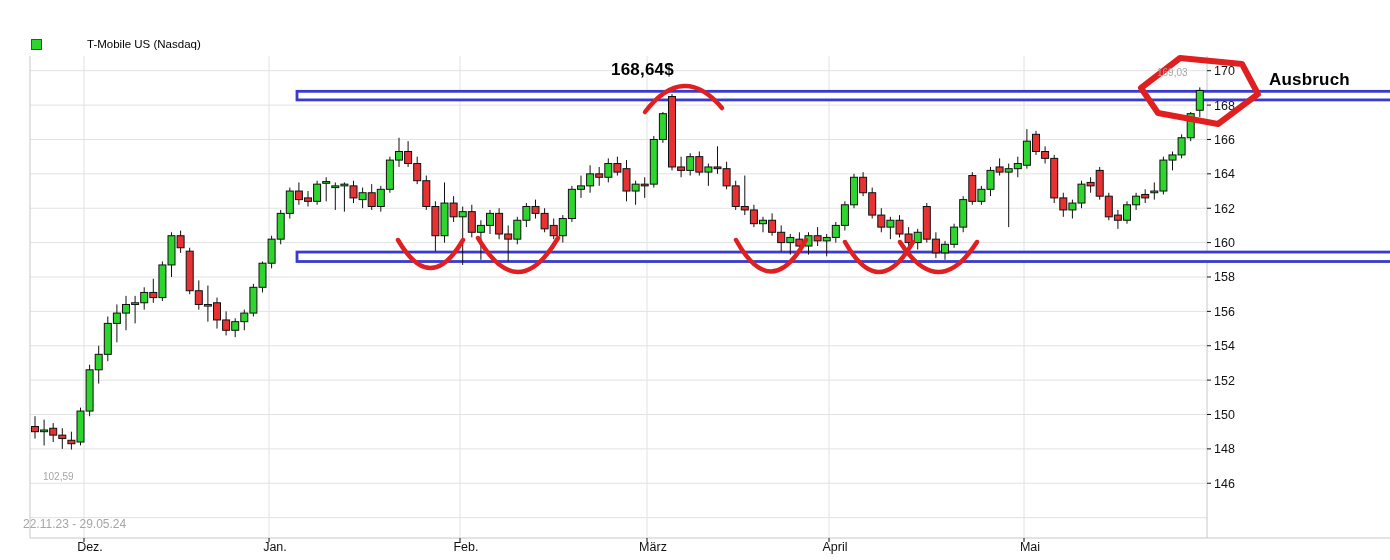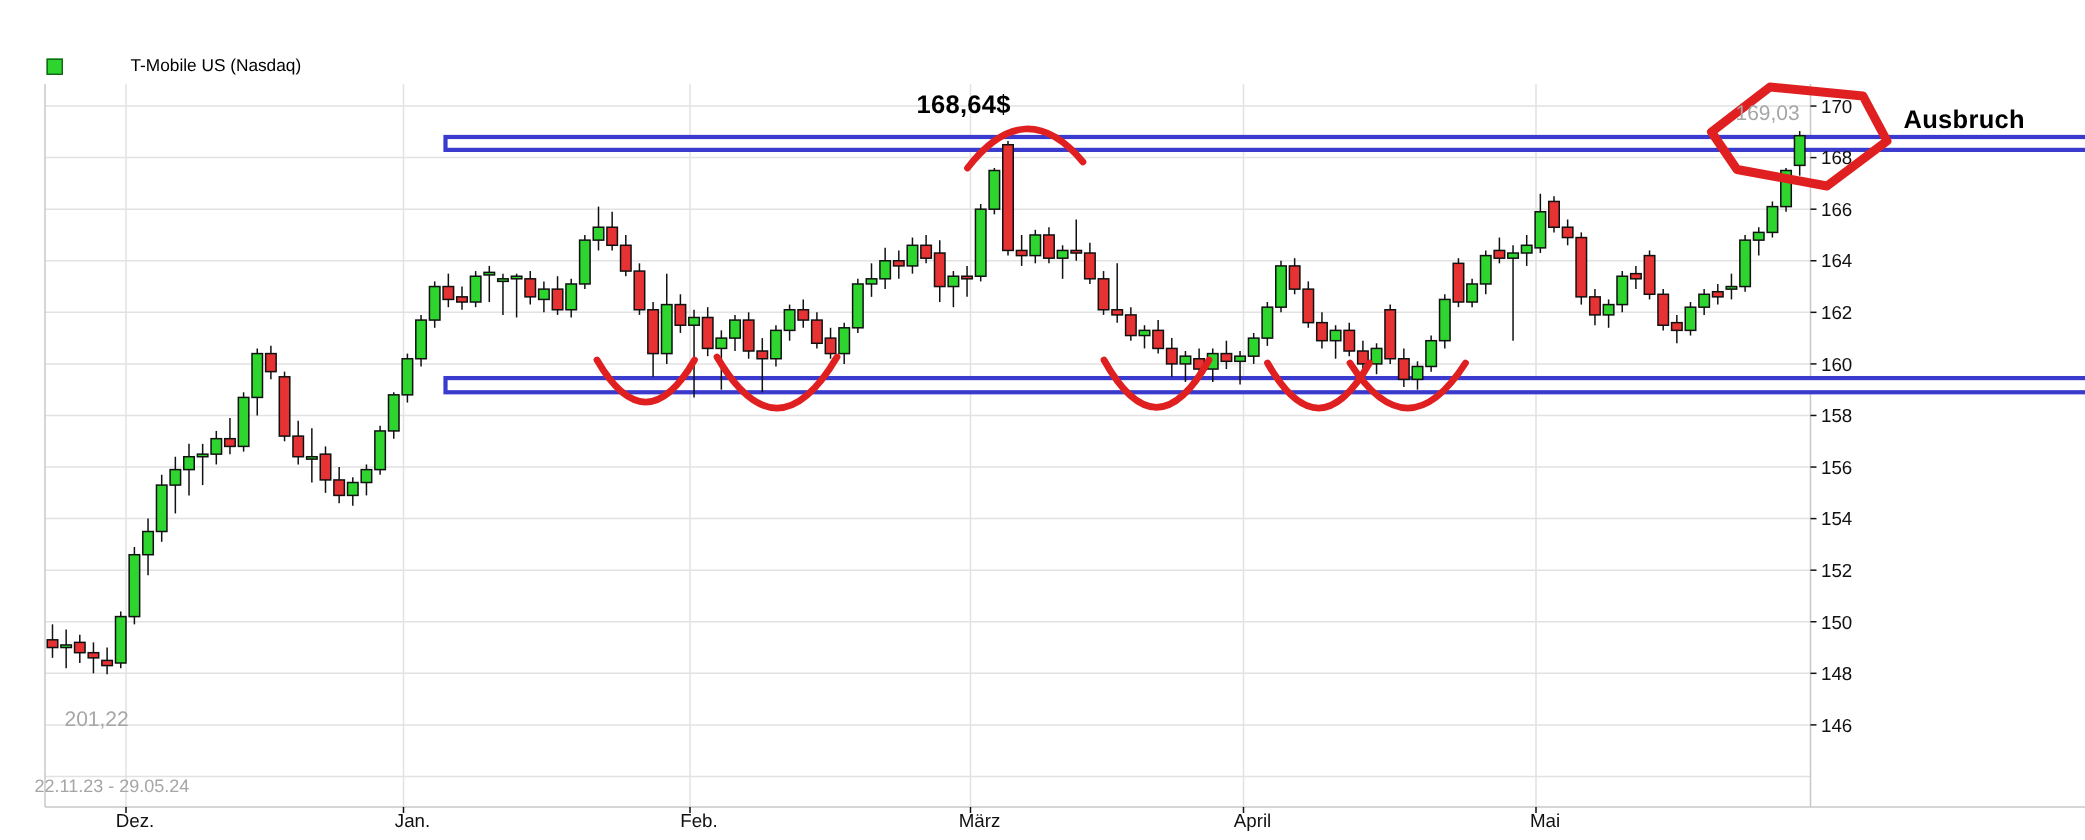--- a/index.html
+++ b/index.html
@@ -5,21 +5,21 @@
   html,body{margin:0;padding:0;background:#fff;}
   body{font-family:"Liberation Sans", sans-serif;}
   .stage{position:relative;width:1390px;height:560px;background:#fff;overflow:hidden;}
   .stage svg{position:absolute;left:0;top:0;}
   .overlay{position:absolute;white-space:nowrap;}
   .legend{left:31px;top:38px;display:flex;align-items:center;font-size:11.5px;color:#000;gap:40px;}
   .legend-swatch{display:inline-block;width:9px;height:9px;background:#2ed52e;border:1px solid #14691b;margin-right:5px;}
   .bold-ann{font-size:17px;font-weight:bold;color:#000;letter-spacing:0.2px;}
   .ann-resistance{left:611px;top:60px;}
   .ann-breakout{left:1269px;top:70px;}
-  .muted{color:#a6a6a6;font-size:14px;}
+  .muted{color:#a6a6a6;font-size:10px;}
   .ann-high{left:1157px;top:67px;}
   .ann-low{left:43px;top:471px;}
   .ann-range{left:23px;top:517px;font-size:12px;}
 </style>
 </head>
 <body>
 
 <div class="stage">
   <svg id="chart" width="1390" height="560">
       <line x1="30" y1="517.6400000000001" x2="1207" y2="517.6400000000001" stroke="#e2e2e2" stroke-width="1"></line>
@@ -353,15 +353,15 @@
     </svg>
 
   <div class="overlay legend">
     <span class="legend-swatch"></span>
     <span>T-Mobile US (Nasdaq)</span>
   </div>
 
   <div class="overlay bold-ann ann-resistance">168,64$</div>
   <div class="overlay bold-ann ann-breakout">Ausbruch</div>
   <div class="overlay muted ann-high">169,03</div>
-  <div class="overlay muted ann-low">201,22</div>
+  <div class="overlay muted ann-low">102,59</div>
   <div class="overlay muted ann-range">22.11.23 - 29.05.24</div>
 </div>
 
 </body></html>

